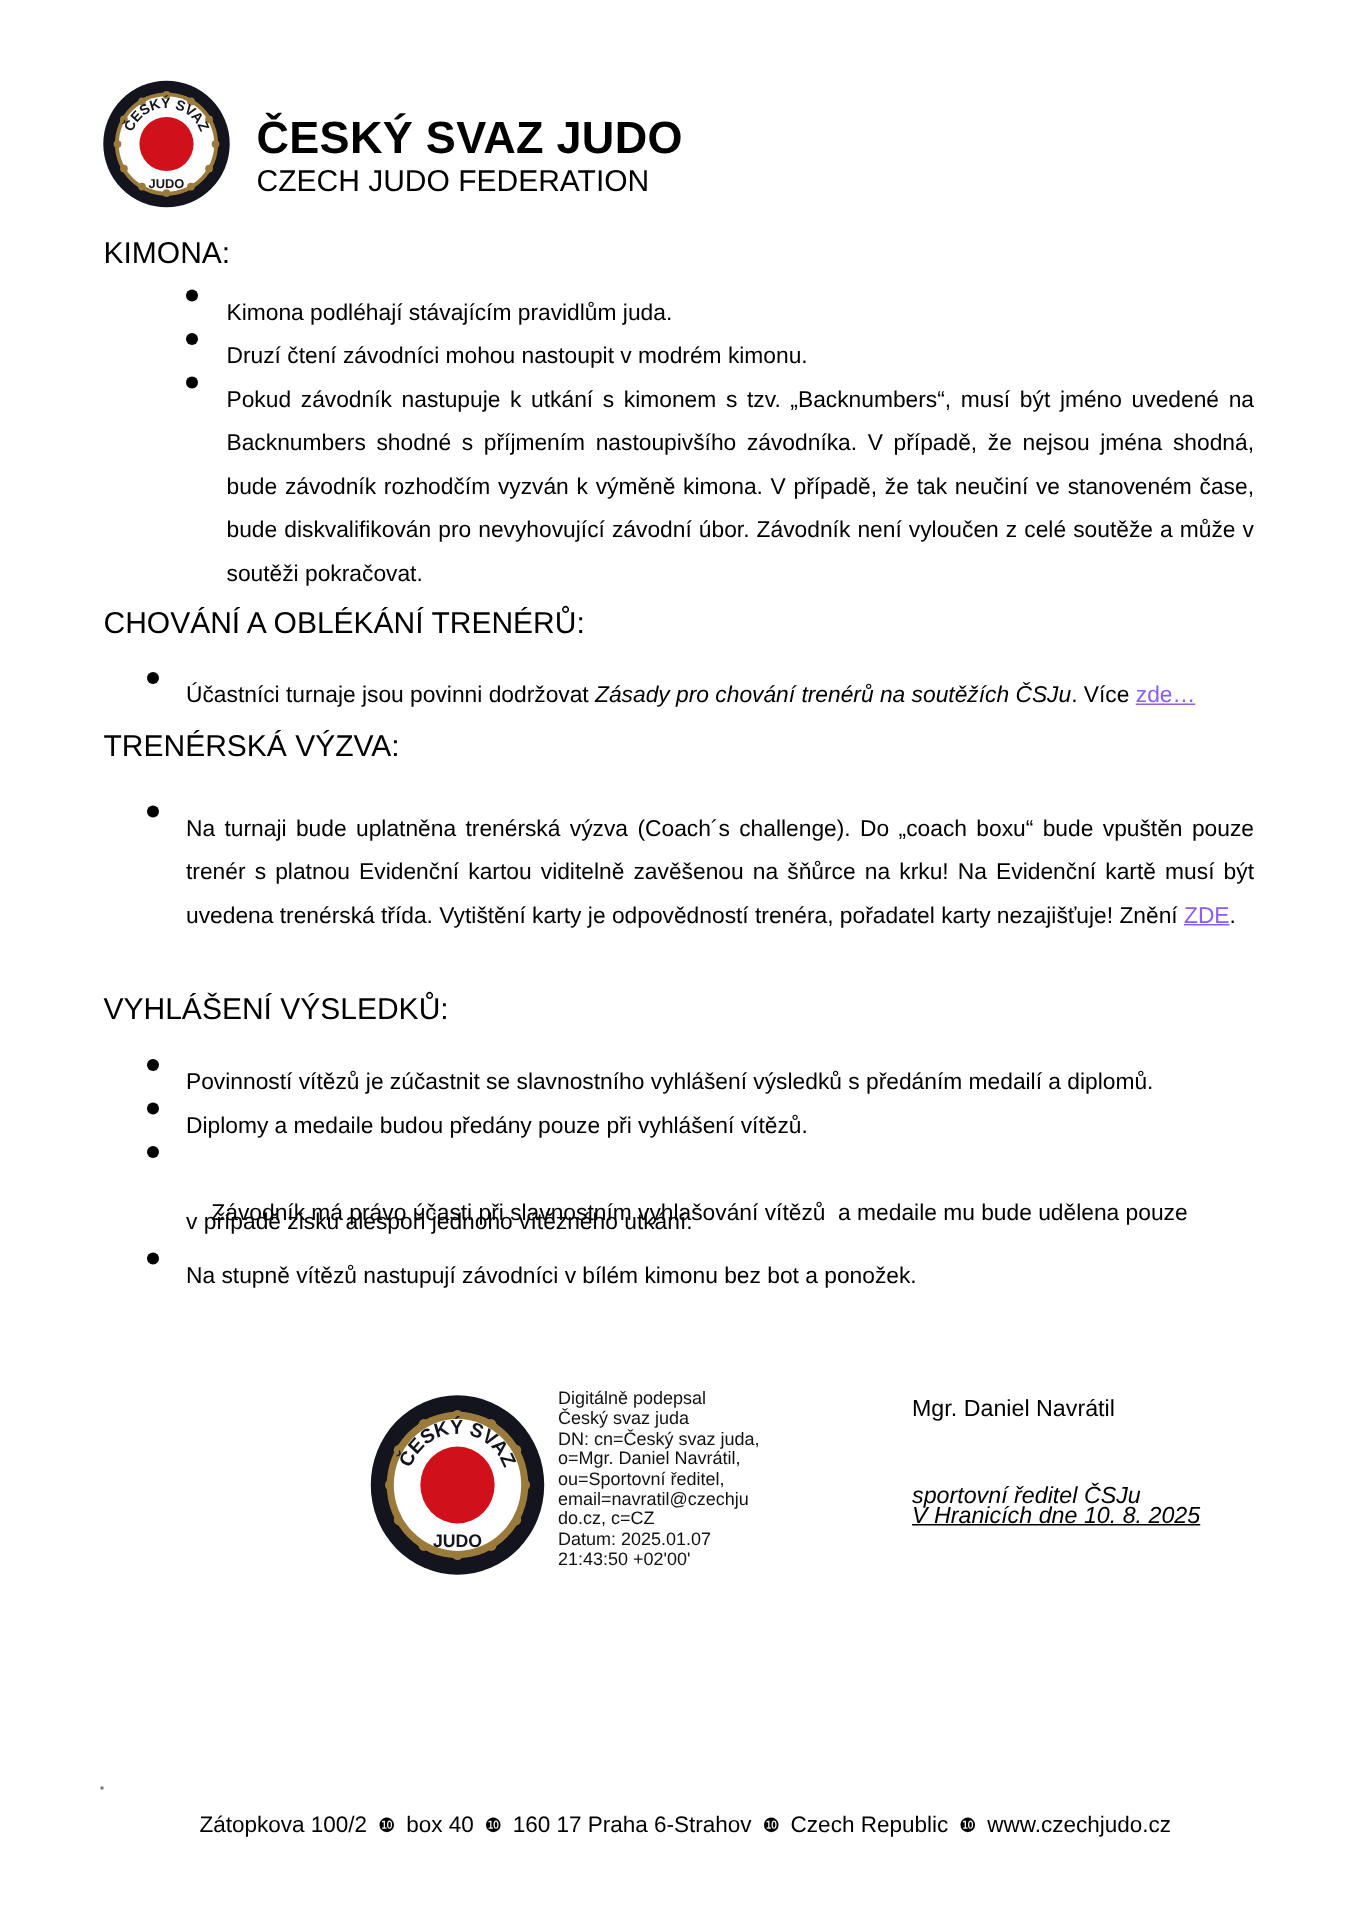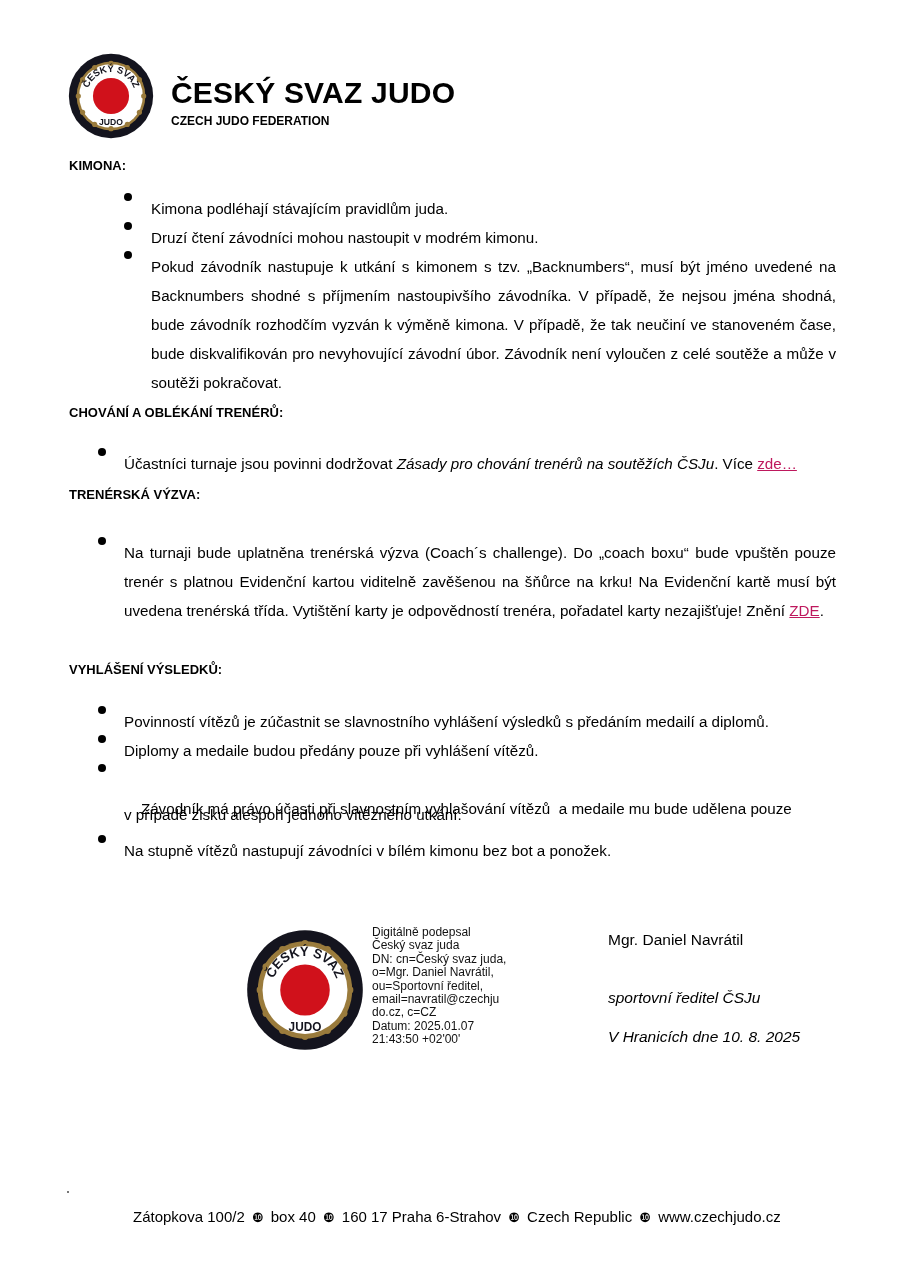--- a/index.html
+++ b/index.html
@@ -4,29 +4,29 @@
 <style>
   html, body { margin: 0; padding: 0; background: #ffffff; }
   body { width: 905px; height: 1280px; position: relative; overflow: hidden;
          font-family: "Liberation Sans", sans-serif; color: #000; }
   .page { position: absolute; left: 0; top: 0; width: 905px; height: 1280px; }
 
   
   .logo { position: absolute; width: 86px; height: 86px; }
   .logo svg { width: 100%; height: 100%; display: block; }
   .brand-title { position: absolute; left: 171px; top: 75px; font-size: 30px; font-weight: bold; letter-spacing: 0.2px; line-height: 36px; text-align: center; }
-  .brand-sub { position: absolute; left: 171px; top: 111px; font-size: 12px; line-height: 20px; font-weight: bold; }
+  .brand-sub { position: absolute; left: 171px; top: 111px; font-size: 20px; line-height: 20px; }
 
   
   .doc { font-family: "Liberation Sans", sans-serif; font-size: 15.2px; }
-  .heading { position: absolute; left: 69px; font-weight: bold; font-size: 13px; }
+  .heading { position: absolute; left: 69px; font-weight: normal; font-size: 20px; }
   .item { position: absolute; line-height: 29px; text-align: justify; margin-top: 12px; }
   .item .text { display: block; }
   .bullet { position: absolute; width: 8px; height: 8px; border-radius: 50%; background: #000; }
-  .link { color: #be185d; text-decoration: underline; }
+  .link { color: #8b5cf6; text-decoration: underline; }
   .ital { font-style: italic; text-align: right; }
 
   
   .sig-logo { position: absolute; left: 246px; top: 929px; width: 118px; height: 122px; }
   .sig-text { position: absolute; left: 372px; top: 926px; font-size: 12px; line-height: 13.4px; color: #111; }
   .signer { position: absolute; left: 608px; font-size: 15.5px; }
 
   .footer { position: absolute; left: 133px; top: 1208px; font-size: 15px; white-space: nowrap; }
   .sep { font-size: 13px; margin: 0 3px; }
   .dot { position: absolute; left: 67px; top: 1191px; width: 2px; height: 2px; background: #777; }
@@ -157,21 +157,21 @@
     <div>o=Mgr.  Daniel Navrátil,</div>
     <div>ou=Sportovní ředitel,</div>
     <div>email=navratil@czechju</div>
     <div>do.cz, c=CZ</div>
     <div>Datum: 2025.01.07</div>
     <div>21:43:50 +02'00'</div>
   </div>
 
   <div class="signer" style="top:931px;">Mgr. Daniel Navrátil</div>
   <div class="signer ital" style="top:989px;">sportovní ředitel ČSJu</div>
-  <div class="signer ital" style="top:1028px;">V Hranicích dne 10. 8. 2025</div>
+  <div class="signer ital" style="top:1002px;text-decoration:underline;">V Hranicích dne 10. 8. 2025</div>
 
   <div class="dot"></div>
 
   <div class="footer">
     <span>Zátopkova 100/2</span>
     <span class="sep">❿</span>
     <span>box 40</span>
     <span class="sep">❿</span>
     <span>160 17 Praha 6-Strahov</span>
     <span class="sep">❿</span>

